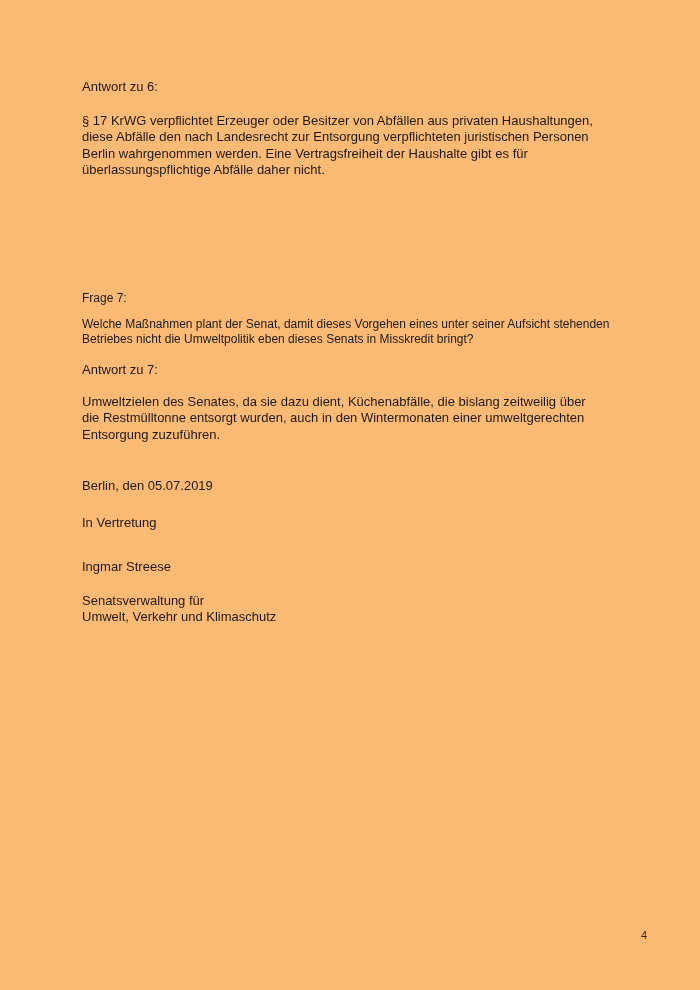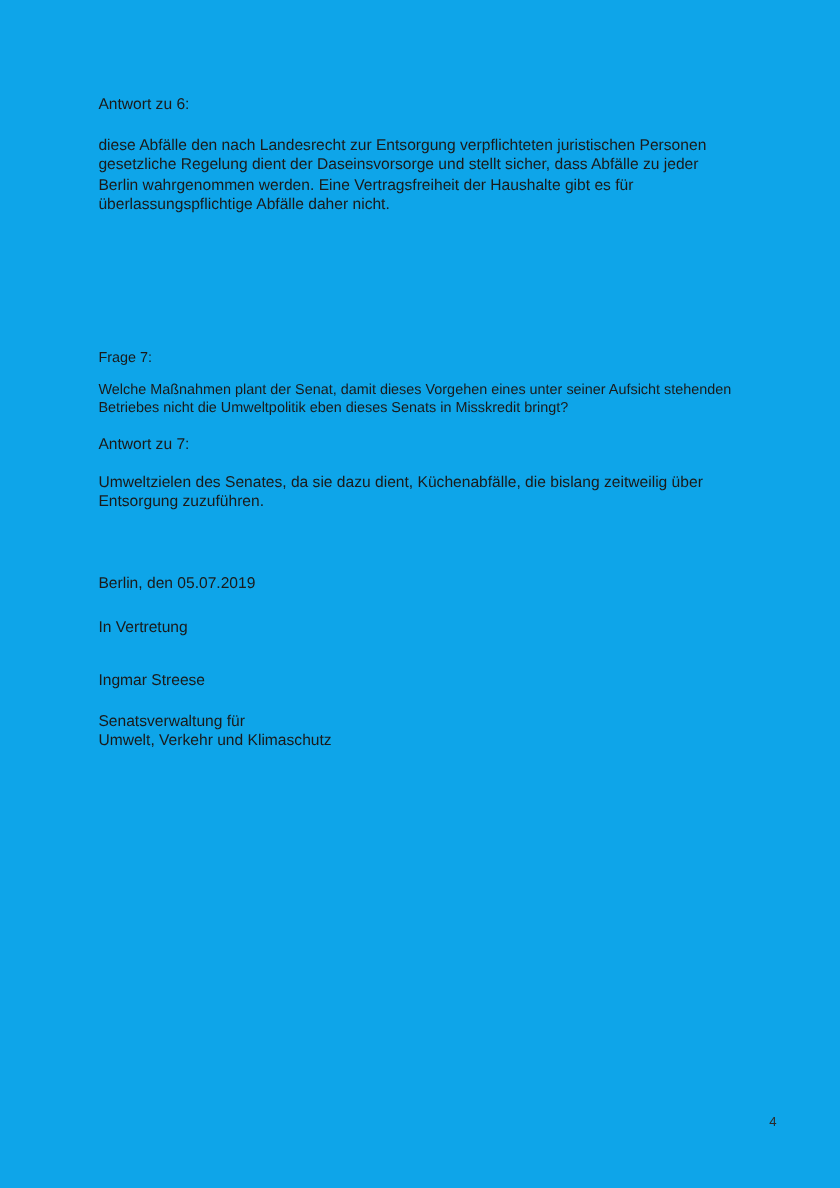--- a/index.html
+++ b/index.html
@@ -4,21 +4,21 @@
 <style>
   html, body {
     margin: 0;
     padding: 0;
     background: #ffffff;
   }
   .page {
     position: relative;
     width: 700px;
     height: 990px;
-    background: #0ea5e9;
+    background: #fdba74;
     overflow: hidden;
     font-family: "Liberation Sans", sans-serif;
     color: #1a1a1a;
   }
   .blk {
     position: absolute;
     left: 82px;
     white-space: nowrap;
   }
   .main {
@@ -39,37 +39,38 @@
   }
 </style>
 </head>
 <body>
 
 <div class="page">
 
   <div class="blk main" style="top:79px">Antwort zu 6:</div>
 
   <div class="blk main" style="top:113px">
+    <div>§ 17 KrWG verpflichtet Erzeuger oder Besitzer von Abfällen aus privaten Haushaltungen,</div>
     <div>diese Abfälle den nach Landesrecht zur Entsorgung verpflichteten juristischen Personen</div>
-    <div>gesetzliche Regelung dient der Daseinsvorsorge und stellt sicher, dass Abfälle zu jeder</div>
     <div>Berlin wahrgenommen werden. Eine Vertragsfreiheit der Haushalte gibt es für</div>
     <div>überlassungspflichtige Abfälle daher nicht.</div>
   </div>
 
   <div class="blk small" style="top:291px">Frage 7:</div>
 
   <div class="blk small" style="top:317px">
     <div>Welche Maßnahmen plant der Senat, damit dieses Vorgehen eines unter seiner Aufsicht stehenden</div>
     <div>Betriebes nicht die Umweltpolitik eben dieses Senats in Misskredit bringt?</div>
   </div>
 
   <div class="blk main" style="top:362px">Antwort zu 7:</div>
 
   <div class="blk main" style="top:394px">
     <div>Umweltzielen des Senates, da sie dazu dient, Küchenabfälle, die bislang zeitweilig über</div>
+    <div>die Restmülltonne entsorgt wurden, auch in den Wintermonaten einer umweltgerechten</div>
     <div>Entsorgung zuzuführen.</div>
   </div>
 
   <div class="blk main" style="top:478px">Berlin, den 05.07.2019</div>
 
   <div class="blk main" style="top:515px">In Vertretung</div>
 
   <div class="blk main" style="top:559px">Ingmar Streese</div>
 
   <div class="blk main" style="top:593px">

